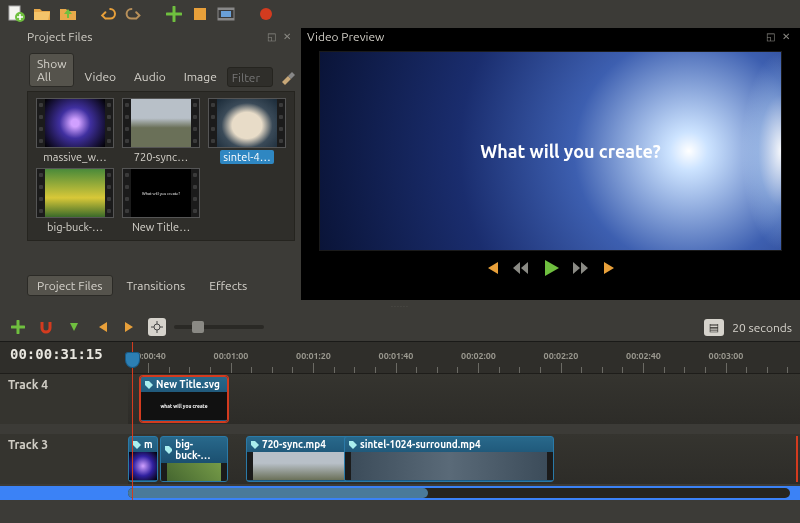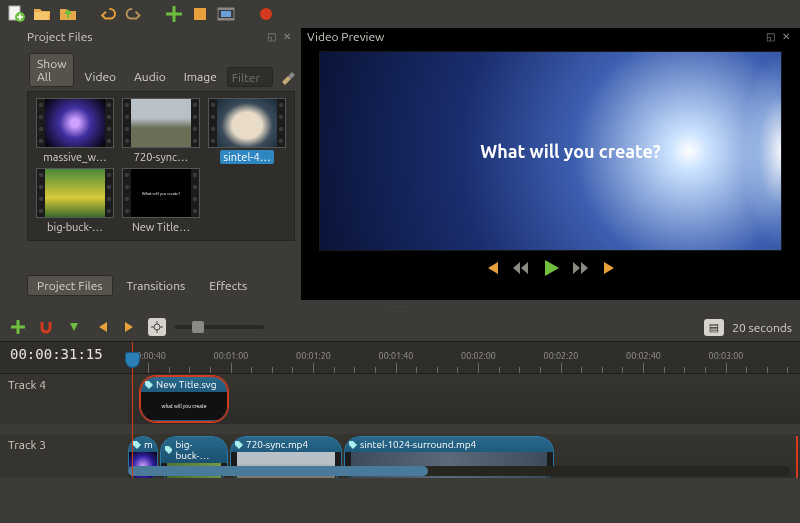--- a/index.html
+++ b/index.html
@@ -33,34 +33,34 @@
 .preview-video::after { content: ""; position: absolute; right: 0; top: 0; bottom: 0; width: 40px; background: radial-gradient(ellipse at right center, rgba(255,255,255,0.95), rgba(200,230,255,0.3) 40%, transparent 70%); }
 .preview-controls { display: flex; align-items: center; justify-content: center; gap: 12px; padding: 4px; }
 .play-btn { cursor: pointer; }
 .handle-dots { text-align: center; color: #5a5954; font-size: 8px; letter-spacing: 1px; padding: 2px; }
 .timeline-toolbar { display: flex; align-items: center; gap: 8px; padding: 4px 8px; background: #3c3b37; height: 28px; }
 .timeline-toolbar .spacer { flex: 1; }
 .zoom-slider { width: 90px; height: 4px; background: #2a2925; border-radius: 2px; position: relative; }
 .zoom-slider::after { content: ""; position: absolute; left: 18px; top: -4px; width: 12px; height: 12px; background: #8a8984; border-radius: 2px; }
 .seconds-badge { background: #d6d3cc; color: #2a2925; padding: 2px 5px; border-radius: 3px; font-size: 11px; }
 .time-label { font-size: 12px; color: #d6d3cc; }
-.timeline { background: #3b82f6; border-top: 1px solid #1a1a18; height: 137px; position: relative; overflow: hidden; }
+.timeline { background: #3b82f6; border-top: 1px solid #1a1a18; height: 159px; position: relative; overflow: hidden; font-weight: bold; }
 .ruler { display: flex; align-items: flex-end; height: 32px; background: #2f2e2a; border-bottom: 1px solid #1e1d1a; position: relative; }
 .timecode-current { position: absolute; left: 10px; top: 4px; font-size: 14px; color: #e8e6df; font-family: monospace; }
 .ruler-ticks { position: absolute; left: 128px; right: 0; bottom: 0; height: 24px; display: flex; }
 .tick { position: absolute; bottom: 0; display: flex; flex-direction: column; align-items: center; }
 .tick-mark { width: 1px; height: 6px; background: #6b6a64; }
 .tick-mark.major { height: 10px; }
 .tick-label { font-size: 9px; color: #9a988f; position: absolute; bottom: 12px; white-space: nowrap; }
 .playhead { position: absolute; top: 0; width: 1px; height: 183px; background: #d33b1f; left: 132px; z-index: 10; }
 .playhead-handle { position: absolute; top: 10px; left: -7px; width: 15px; height: 16px; background: #2c7fb4; border-radius: 3px 3px 50% 50%; border: 1px solid #1a5a85; }
 .track { display: flex; height: 52px; border-bottom: 2px solid #3c3b37; background: #35342f; position: relative; }
 .track-label { width: 128px; padding: 4px 8px; font-size: 12px; color: #cfccc4; background: #35342f; display: flex; align-items: flex-start; }
 .track-content { flex: 1; position: relative; background: linear-gradient(#35342f, #2d2c28); }
-.clip { position: absolute; top: 2px; bottom: 2px; background: linear-gradient(#3a96c8, #1a5a85); border: 1px solid #2a7aa8; border-radius: 16px; overflow: hidden; font-size: 10px; color: #fff; }
+.clip { position: absolute; top: 2px; bottom: 2px; background: linear-gradient(#3a96c8, #1a5a85); border: 1px solid #2a7aa8; border-radius: 3px; overflow: hidden; font-size: 10px; color: #fff; }
 .clip.selected { border: 1px solid #d33b1f; box-shadow: 0 0 0 1px #d33b1f; }
 .clip-header { background: rgba(0,0,0,0.3); padding: 2px 4px; display: flex; align-items: center; gap: 3px; }
 .clip-body { display: flex; align-items: center; justify-content: center; height: calc(100% - 16px); background: #111; position: relative; }
 .clip-body.tiny-text { color: #fff; font-size: 5px; }
 .clip-thumb { background: linear-gradient(45deg, #3a5a2a, #7aa04a); position: absolute; inset: 0; }
 .clip-film { position: absolute; inset: 0; border-left: 6px solid #1b1b1b; border-right: 6px solid #1b1b1b; }
 .hscroll { position: absolute; bottom: 2px; left: 128px; right: 10px; height: 10px; background: #26251f; border-radius: 5px; }
 .hscroll-thumb { position: absolute; left: 0; width: 300px; height: 10px; background: #4a7a9a; border-radius: 5px; }
 svg { display: block; }
 </style>
@@ -477,21 +477,21 @@
             <svg width="8" height="8">
               <path d="M0 0h4l4 4-4 4-4-4z" fill="#aee"></path>
             </svg>
             <span>big-buck-…</span>
           </div>
         <div class="clip-body">
             <div class="clip-thumb"></div>
             <div class="clip-film"></div>
           </div>
       </div>
-      <div class="clip" style="left:102px;width:112px">
+      <div class="clip" style="left:118px;width:112px">
         <div class="clip-header">
             <svg width="8" height="8">
               <path d="M0 0h4l4 4-4 4-4-4z" fill="#aee"></path>
             </svg>
             <span>720-sync.mp4</span>
           </div>
         <div class="clip-body">
             <div style="position:absolute;inset:0;background:linear-gradient(#b8c0c8 40%,#6a7058)"></div>
             <div class="clip-film"></div>
           </div>

